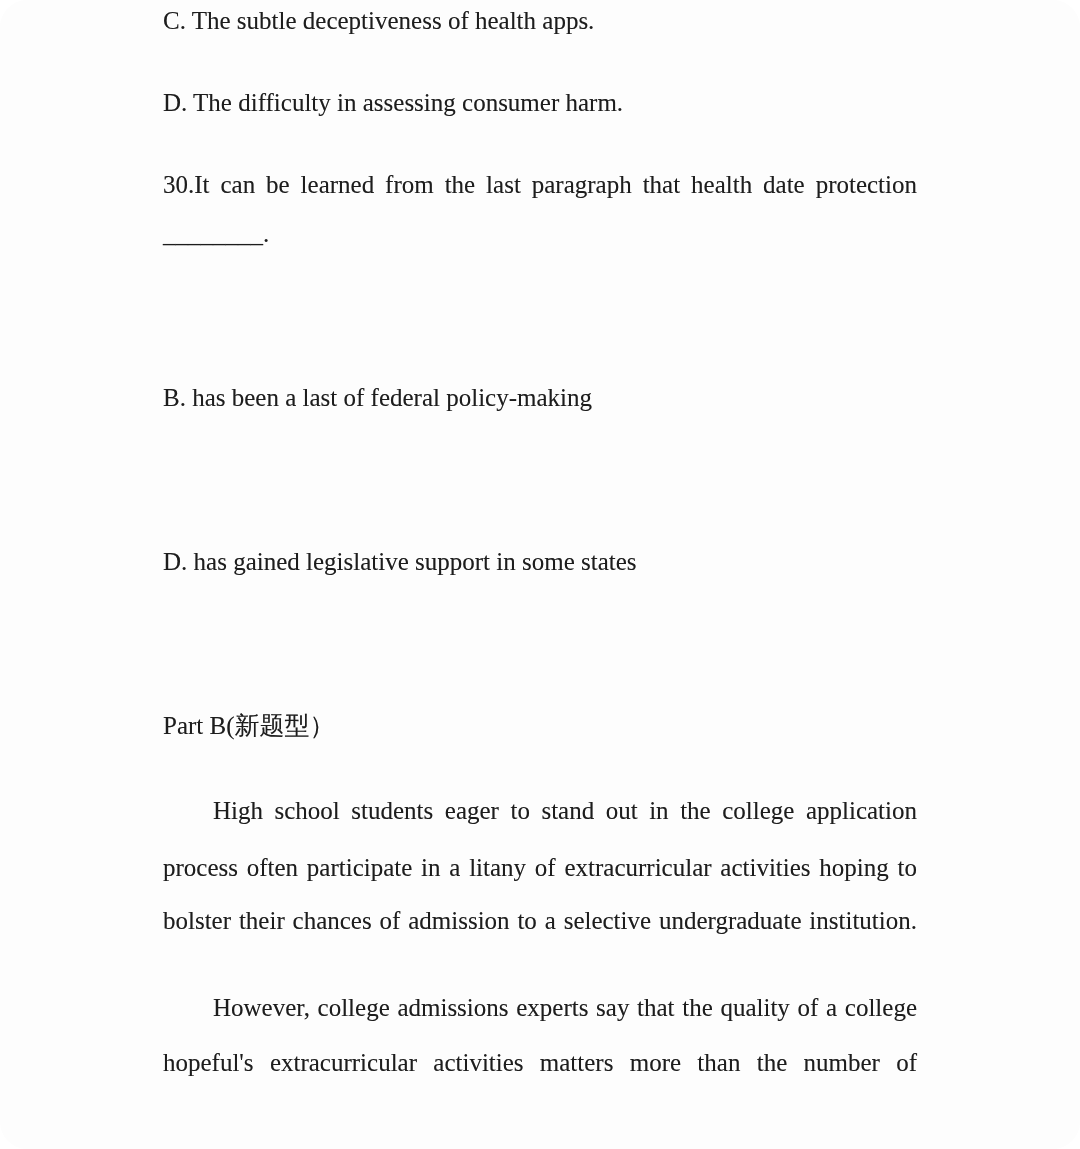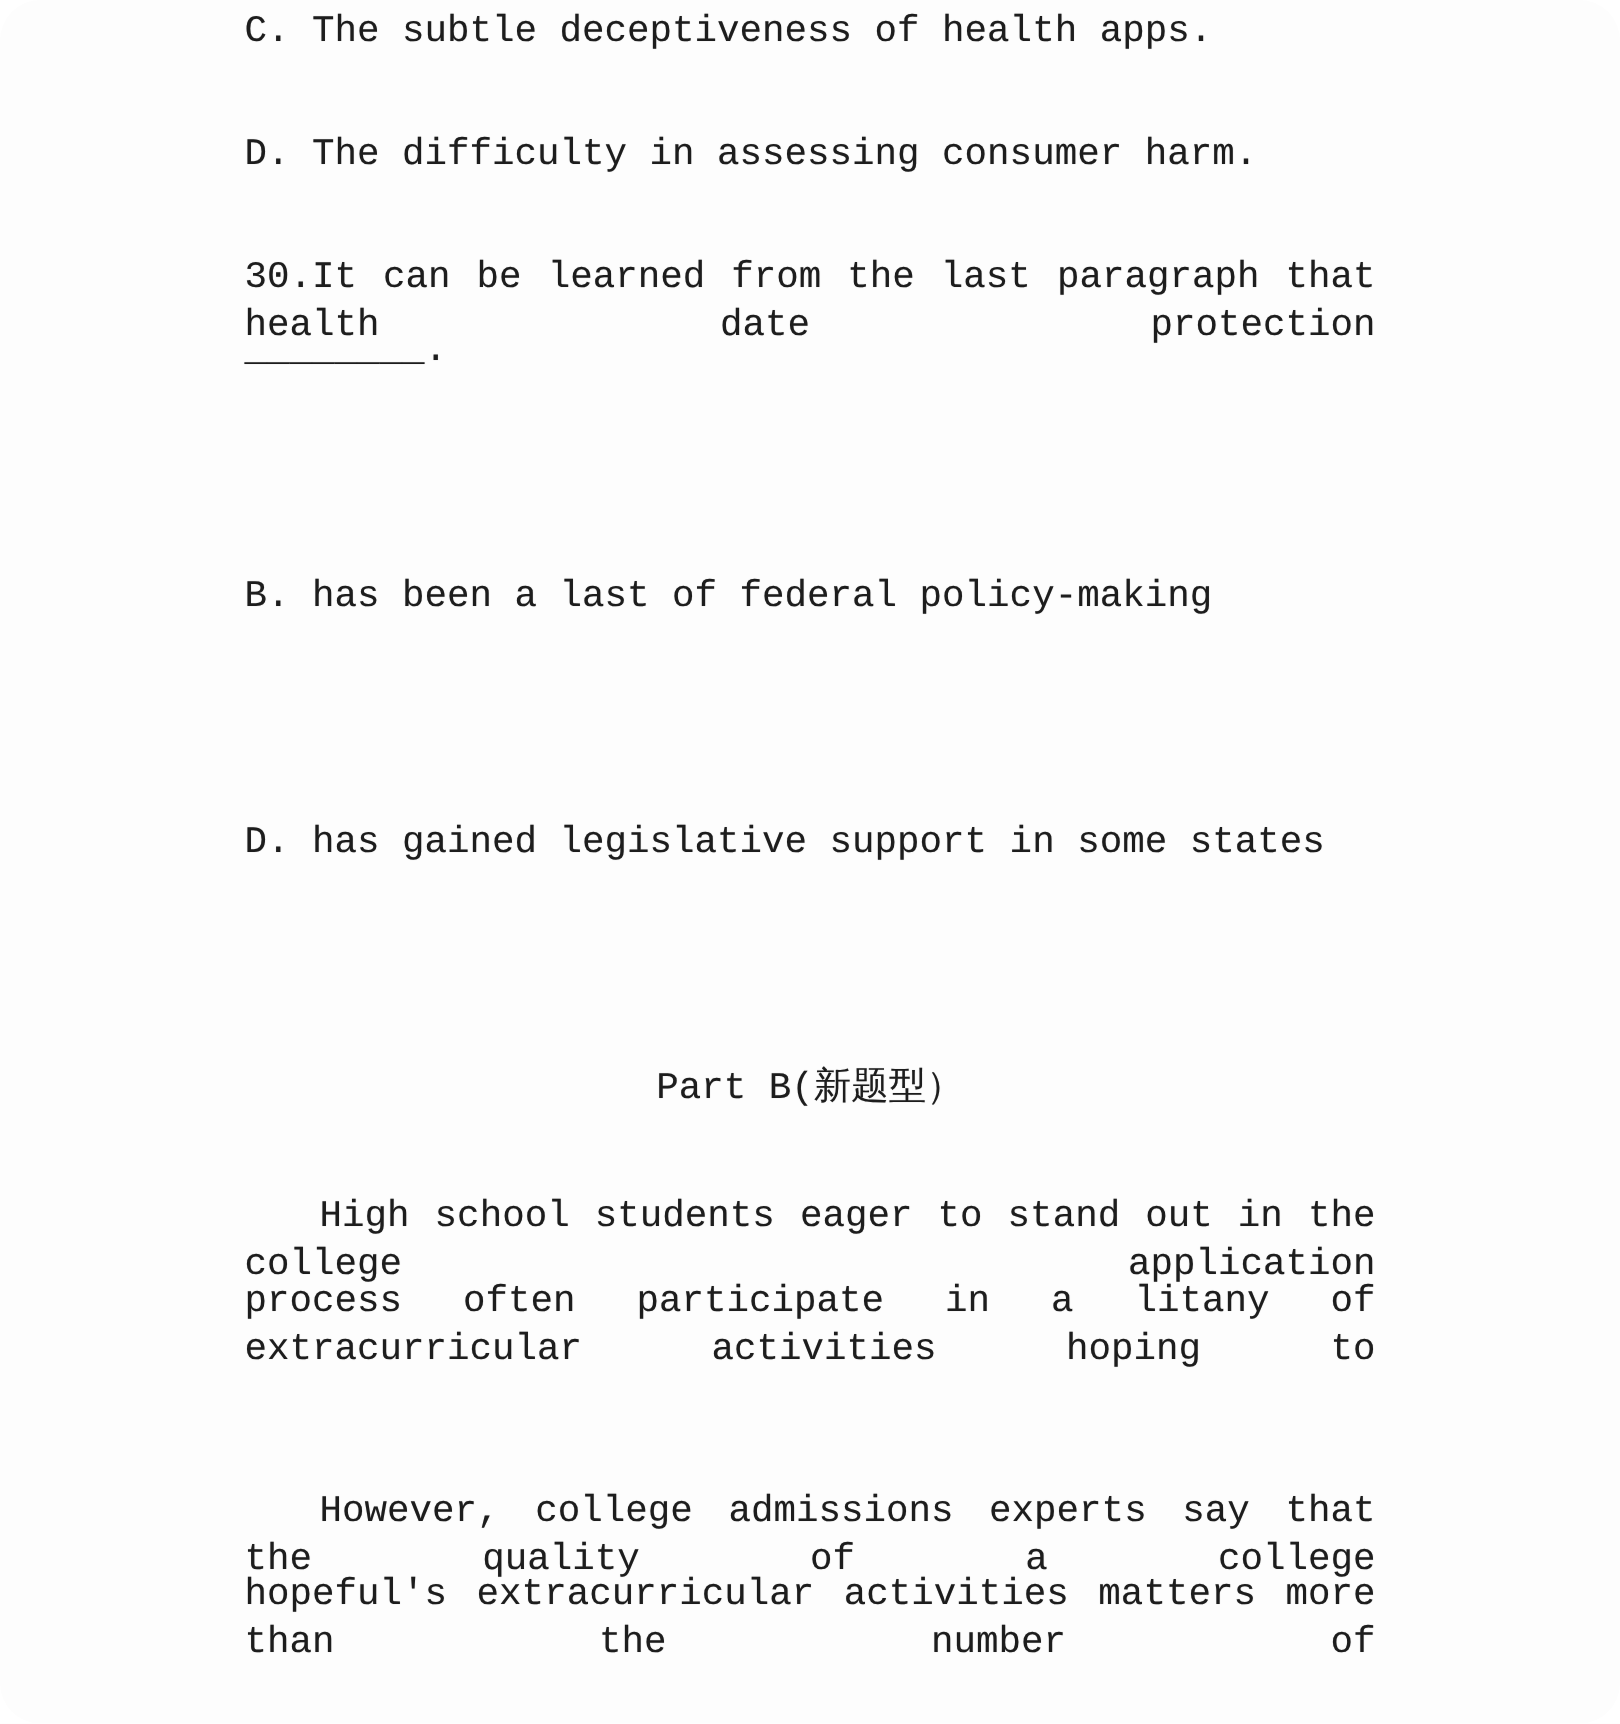--- a/index.html
+++ b/index.html
@@ -5,58 +5,59 @@
   html, body {
     margin: 0;
     padding: 0;
   }
   .page {
     position: relative;
     width: 1080px;
     height: 1149px;
     background: #fdfdfd;
     overflow: hidden;
-    font-family: Liberation Mono, monospace;
+    font-family: Liberation Serif, serif;
     border-radius: 27px;
   }
   .line {
     position: absolute;
     left: 163px;
     width: 754px;
     font-size: 25px;
     line-height: 32px;
     color: #1d1d1d;
     text-shadow: 0 0 0.6px rgba(30,30,30,0.35);
   }
   .justify {
     text-align: justify;
     text-align-last: justify;
   }
   .indent {
     text-indent: 50px;
   }
   .center {
-    text-align: center;
+    text-align: left;
   }
 </style>
 </head>
 <body>
 
 <div class="page" style="background: rgb(253, 253, 253); color: rgb(29, 29, 29);">
 
   <div class="line" style="top:5px">C. The subtle deceptiveness of health apps.</div>
   <div class="line" style="top:87px">D. The difficulty in assessing consumer harm.</div>
 
   <div class="line justify" style="top:169px">30.It can be learned from the last paragraph that health date protection</div>
   <div class="line" style="top:218px">________.</div>
 
   <div class="line" style="top:382px">B. has been a last of federal policy-making</div>
   <div class="line" style="top:546px">D. has gained legislative support in some states</div>
 
   <div class="line center" style="top:710px">Part B(新题型）</div>
 
   <div class="line justify indent" style="top:795px">High school students eager to stand out in the college application</div>
   <div class="line justify" style="top:852px">process often participate in a litany of extracurricular activities hoping to</div>
+  <div class="line justify" style="top:905px">bolster their chances of admission to a selective undergraduate institution.</div>
 
   <div class="line justify indent" style="top:992px">However, college admissions experts say that the quality of a college</div>
   <div class="line justify" style="top:1047px">hopeful's extracurricular activities matters more than the number of</div>
 
 </div>
 
 </body></html>

